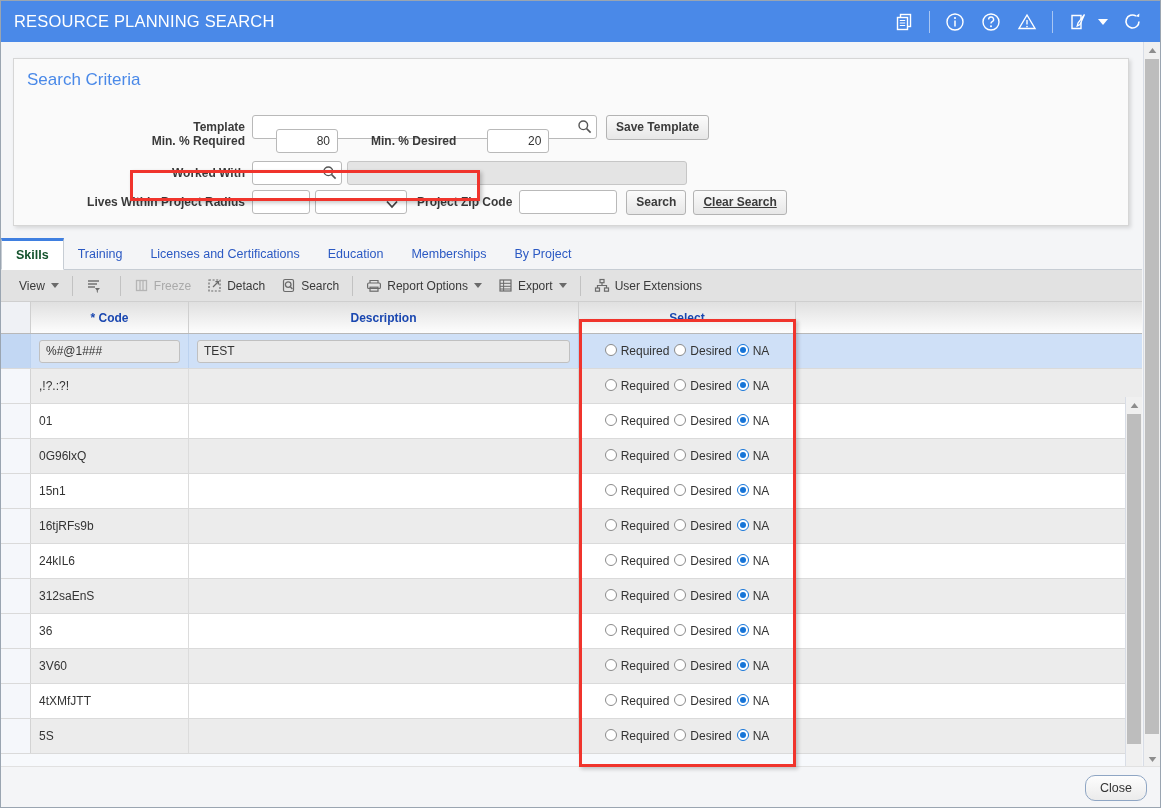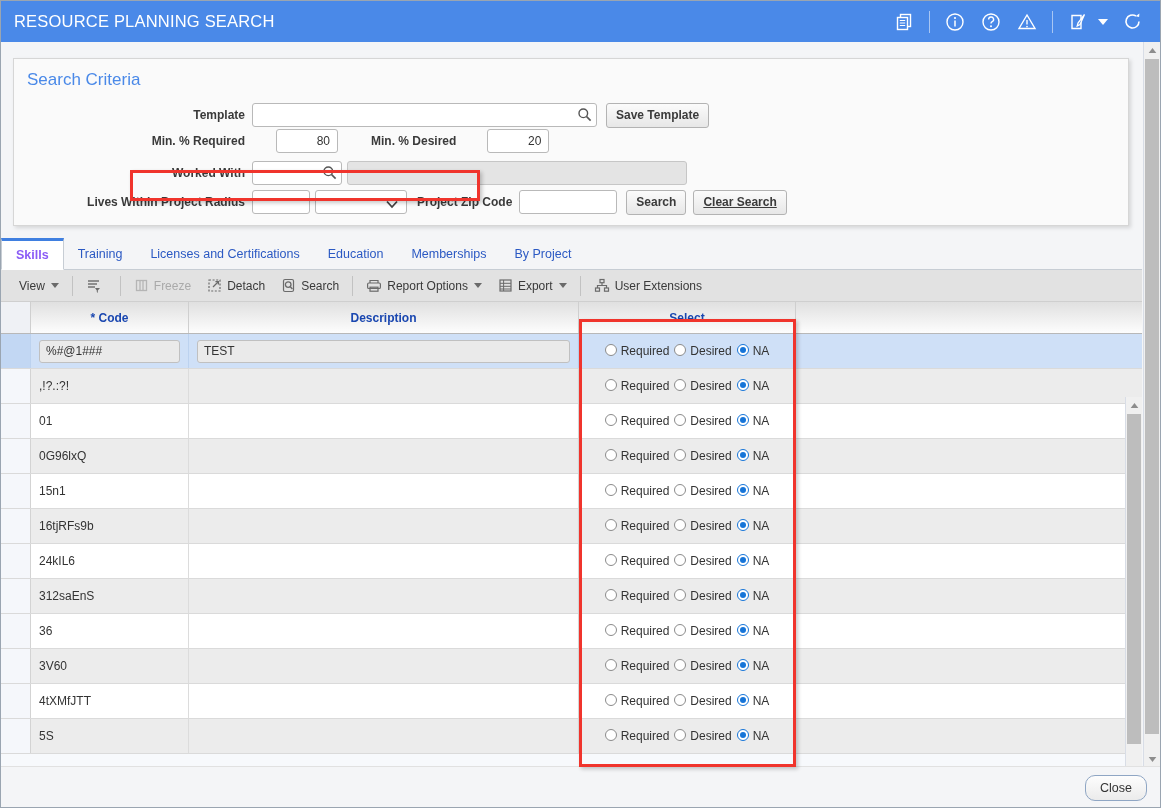--- a/index.html
+++ b/index.html
@@ -76,21 +76,21 @@
     position: absolute; left: 13px; top: 11px;
     font-size: 17px;
     color: #4a89e8;
     font-weight: normal;
   }
   .form-row {
     position: absolute;
     display: flex; align-items: center;
     height: 24px;
   }
-  .fr1 { left: 0; top: 44px; justify-content: center; }
+  .fr1 { left: 0; top: 56px; justify-content: center; }
   .fr2 { left: 0; top: 70px; gap: 24px; }
   .fr3 { left: 0; top: 102px; }
   .fr4 { left: 0; top: 131px; }
   .lbl {
     font-weight: bold;
     font-size: 12px;
     color: #3a3a3a;
     text-align: right;
     white-space: nowrap;
   }
@@ -172,21 +172,21 @@
     white-space: nowrap;
   }
   .tab.active {
     background: #ffffff;
     border-top: 3px solid #3f7fe0;
     border-left: 1px solid #c7cdd4;
     border-right: 1px solid #c7cdd4;
     border-bottom: 1px solid #ffffff;
     margin-bottom: -1px;
     font-weight: bold;
-    color: #8b5cf6;
+    color: #14532d;
   }
 
   
   .toolbar {
     position: absolute; left: 0; top: 228px;
     width: 1141px; height: 32px;
     background: #e2e2e2;
     border-bottom: 1px solid #cfcfcf;
     display: flex; align-items: center;
     padding-left: 10px;

